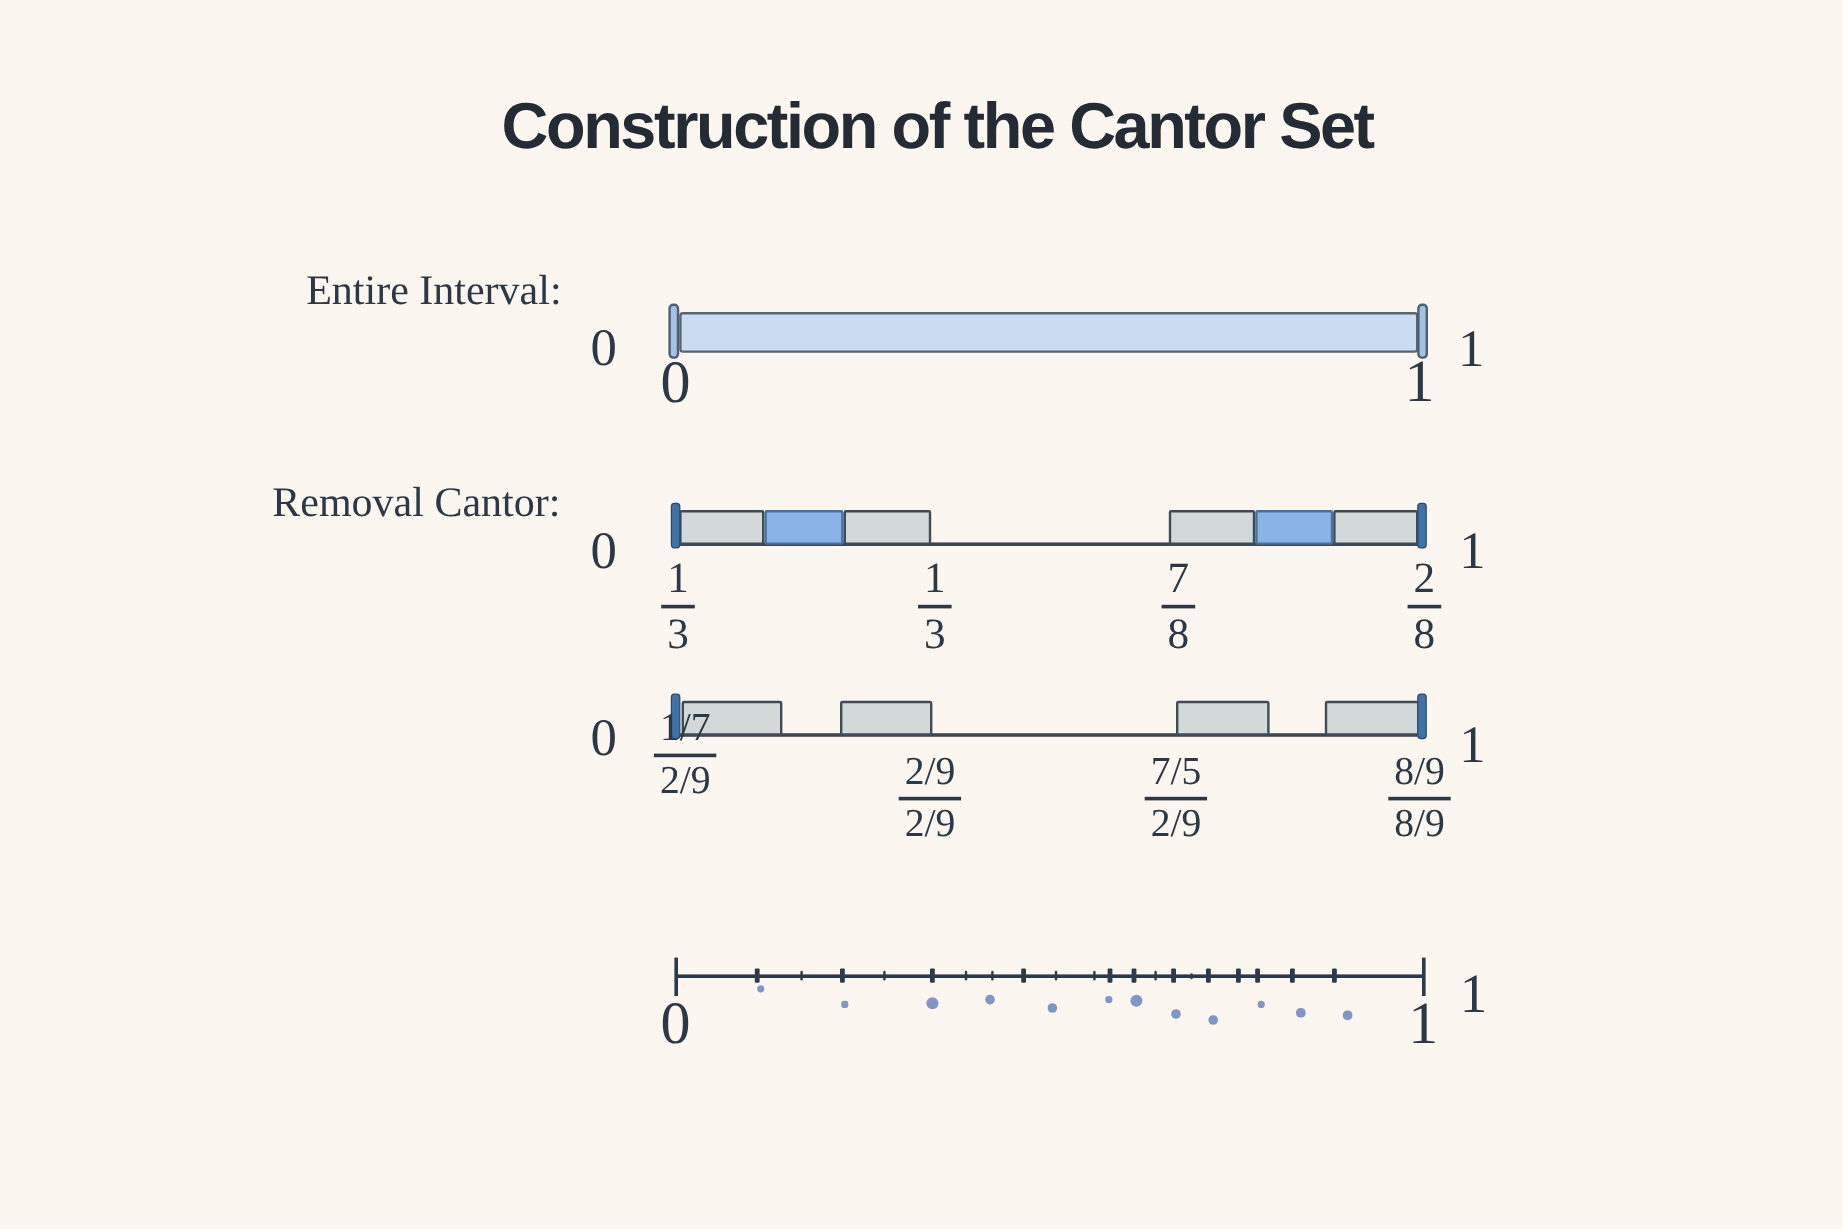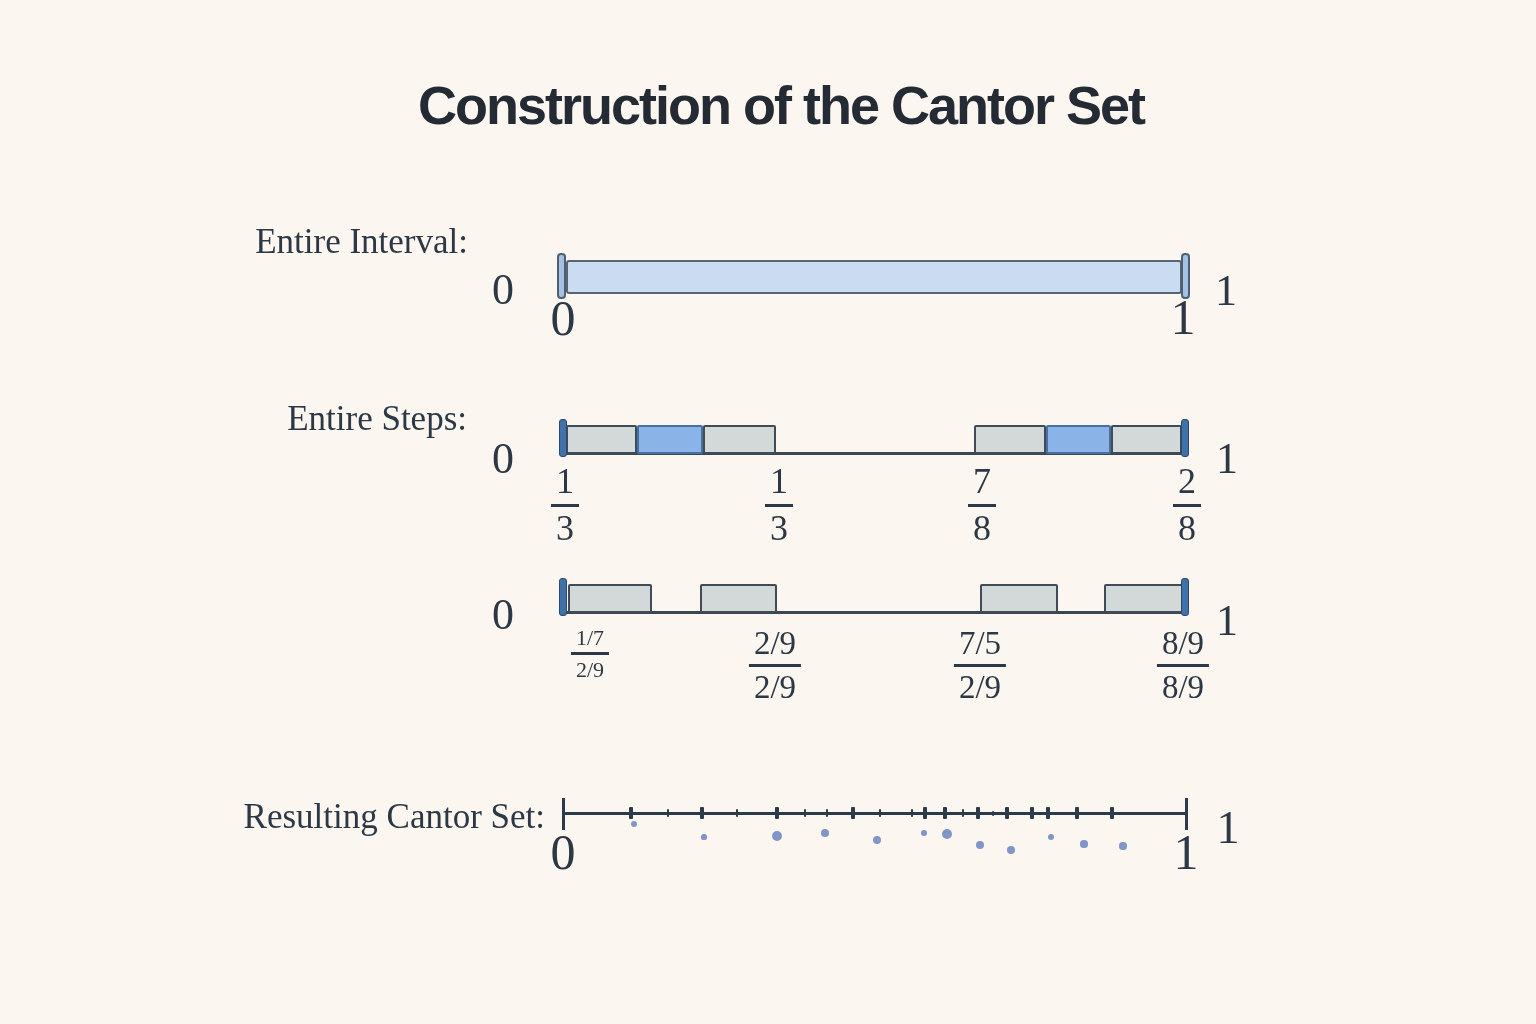--- a/index.html
+++ b/index.html
@@ -30,22 +30,21 @@
   .frac{position:absolute;transform:translateX(-50%);text-align:center;color:var(--label-text);line-height:1.05;}
   .fnum{padding:0 5px 3px;border-bottom:3px solid var(--label-text);}
   .fden{padding-top:3px;}
 </style>
 </head>
 <body>
 
 <div class="stage">
   <h1 class="title">Construction of the Cantor Set</h1>
   <div class="rlabel" id="lbl-entire">Entire Interval:</div>
-  <div class="rlabel" id="lbl-removal">Entire Steps:</div>
-  <div class="rlabel" id="lbl-result">Resulting Cantor Set:</div>
+  <div class="rlabel" id="lbl-removal">Removal Cantor:</div>
   <div id="graphics">
       <div class="bar" style="left: 566px; top: 260px; width: 616px; height: 34px;"></div>
       <div class="icap" style="left: 557px; top: 253px; width: 9px; height: 46px;"></div>
       <div class="icap" style="left: 1181px; top: 253px; width: 9px; height: 46px;"></div>
       <div class="num" style="left: 503px; top: 290px; font-size: 44px;">0</div>
       <div class="num" style="left: 1226px; top: 291px; font-size: 44px;">1</div>
       <div class="num" style="left: 563px; top: 318px; font-size: 50px;">0</div>
       <div class="num" style="left: 1183px; top: 317px; font-size: 50px;">1</div>
       <div class="base" style="left: 563px; top: 452px; width: 623px;"></div>
       <div class="seg gray" style="left: 566px; top: 425px; width: 71px; height: 29px;"></div>
@@ -74,21 +73,21 @@
       </div>
       <div class="num" style="left: 503px; top: 459px; font-size: 44px;">0</div>
       <div class="num" style="left: 1227px; top: 459px; font-size: 44px;">1</div>
       <div class="base" style="left: 563px; top: 611px; width: 623px;"></div>
       <div class="seg gray" style="left: 568px; top: 584px; width: 84px; height: 29px;"></div>
       <div class="seg gray" style="left: 700px; top: 584px; width: 77px; height: 29px;"></div>
       <div class="seg gray" style="left: 980px; top: 584px; width: 78px; height: 29px;"></div>
       <div class="seg gray" style="left: 1104px; top: 584px; width: 79px; height: 29px;"></div>
       <div class="scap" style="left: 559px; top: 578px;"></div>
       <div class="scap" style="left: 1181px; top: 578px;"></div>
-      <div class="frac" style="left: 571px; top: 626px; font-size: 22px; margin-left: 19px;">
+      <div class="frac" style="left: 571px; top: 590px; font-size: 33px;">
         <div class="fnum">1/7</div>
         <div class="fden">2/9</div>
       </div>
       <div class="frac" style="left: 775px; top: 626px; font-size: 33px;">
         <div class="fnum">2/9</div>
         <div class="fden">2/9</div>
       </div>
       <div class="frac" style="left: 980px; top: 626px; font-size: 33px;">
         <div class="fnum">7/5</div>
         <div class="fden">2/9</div>

